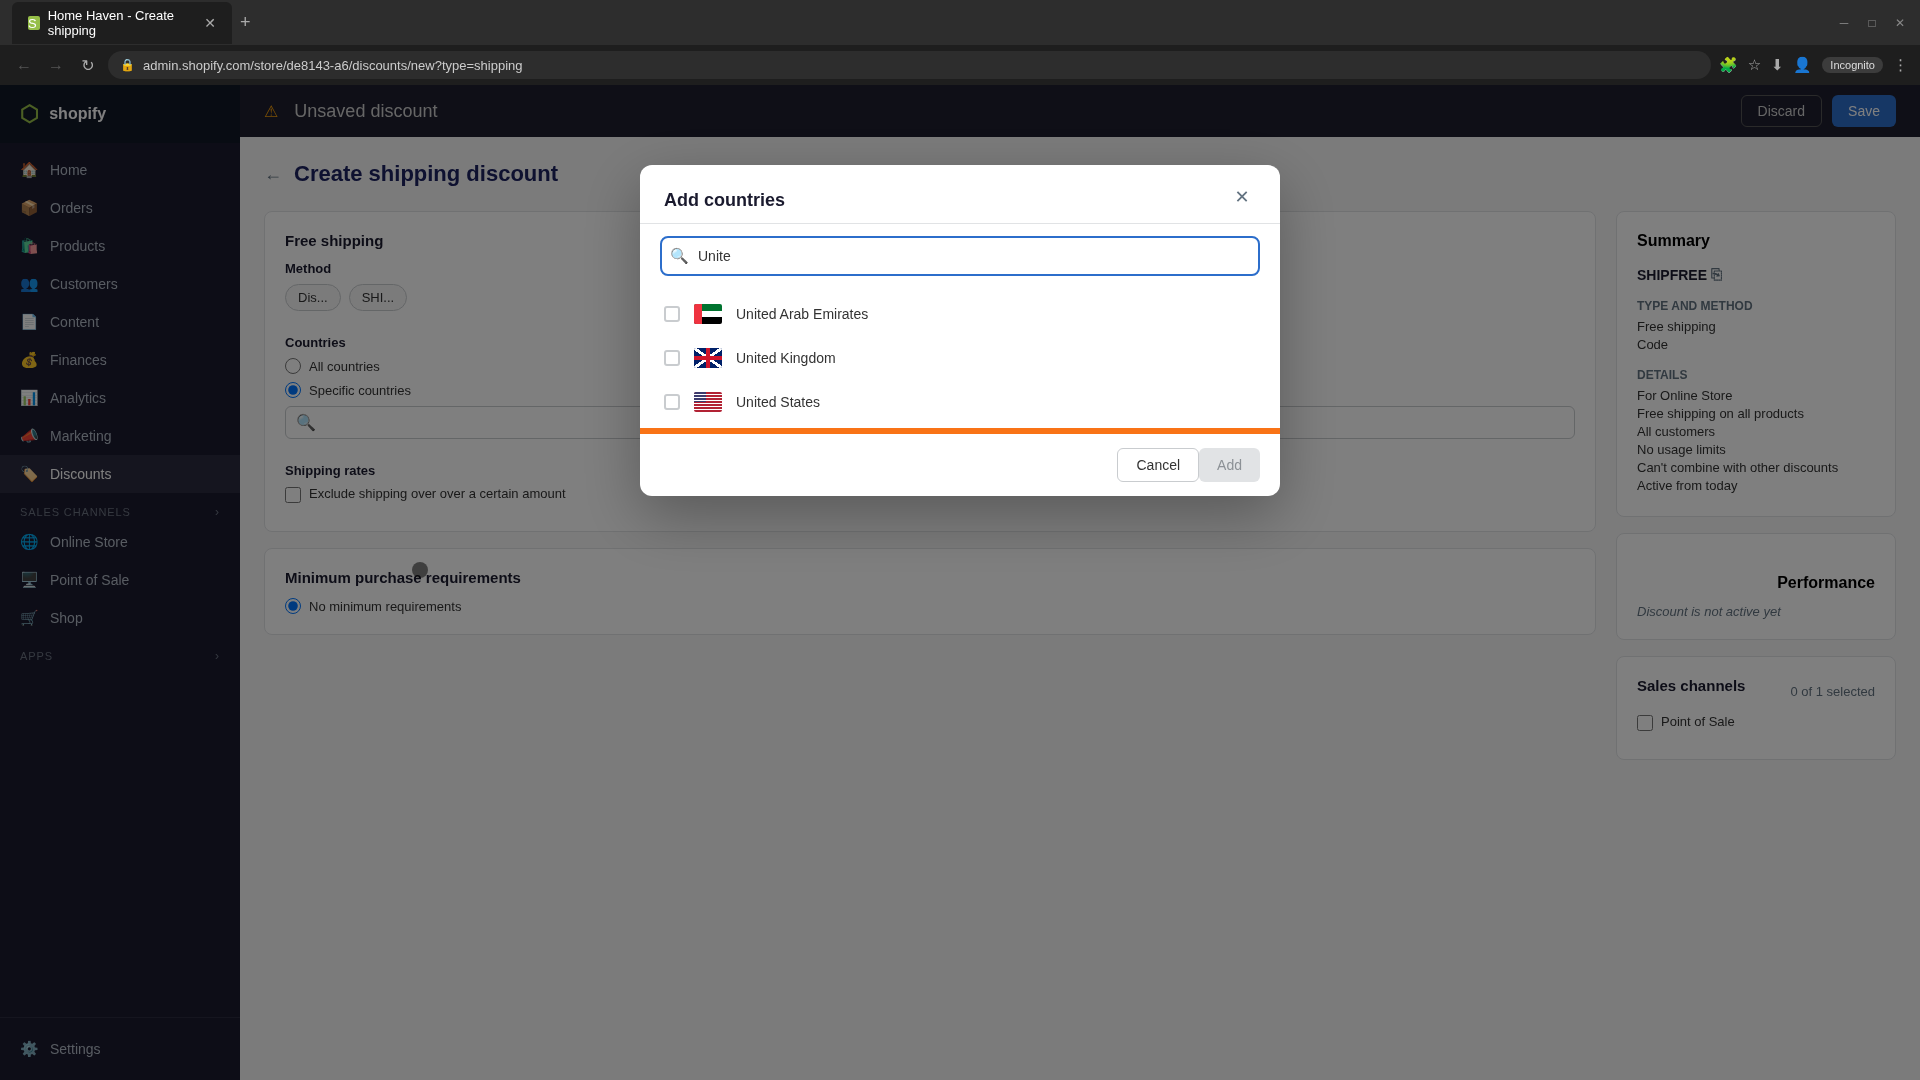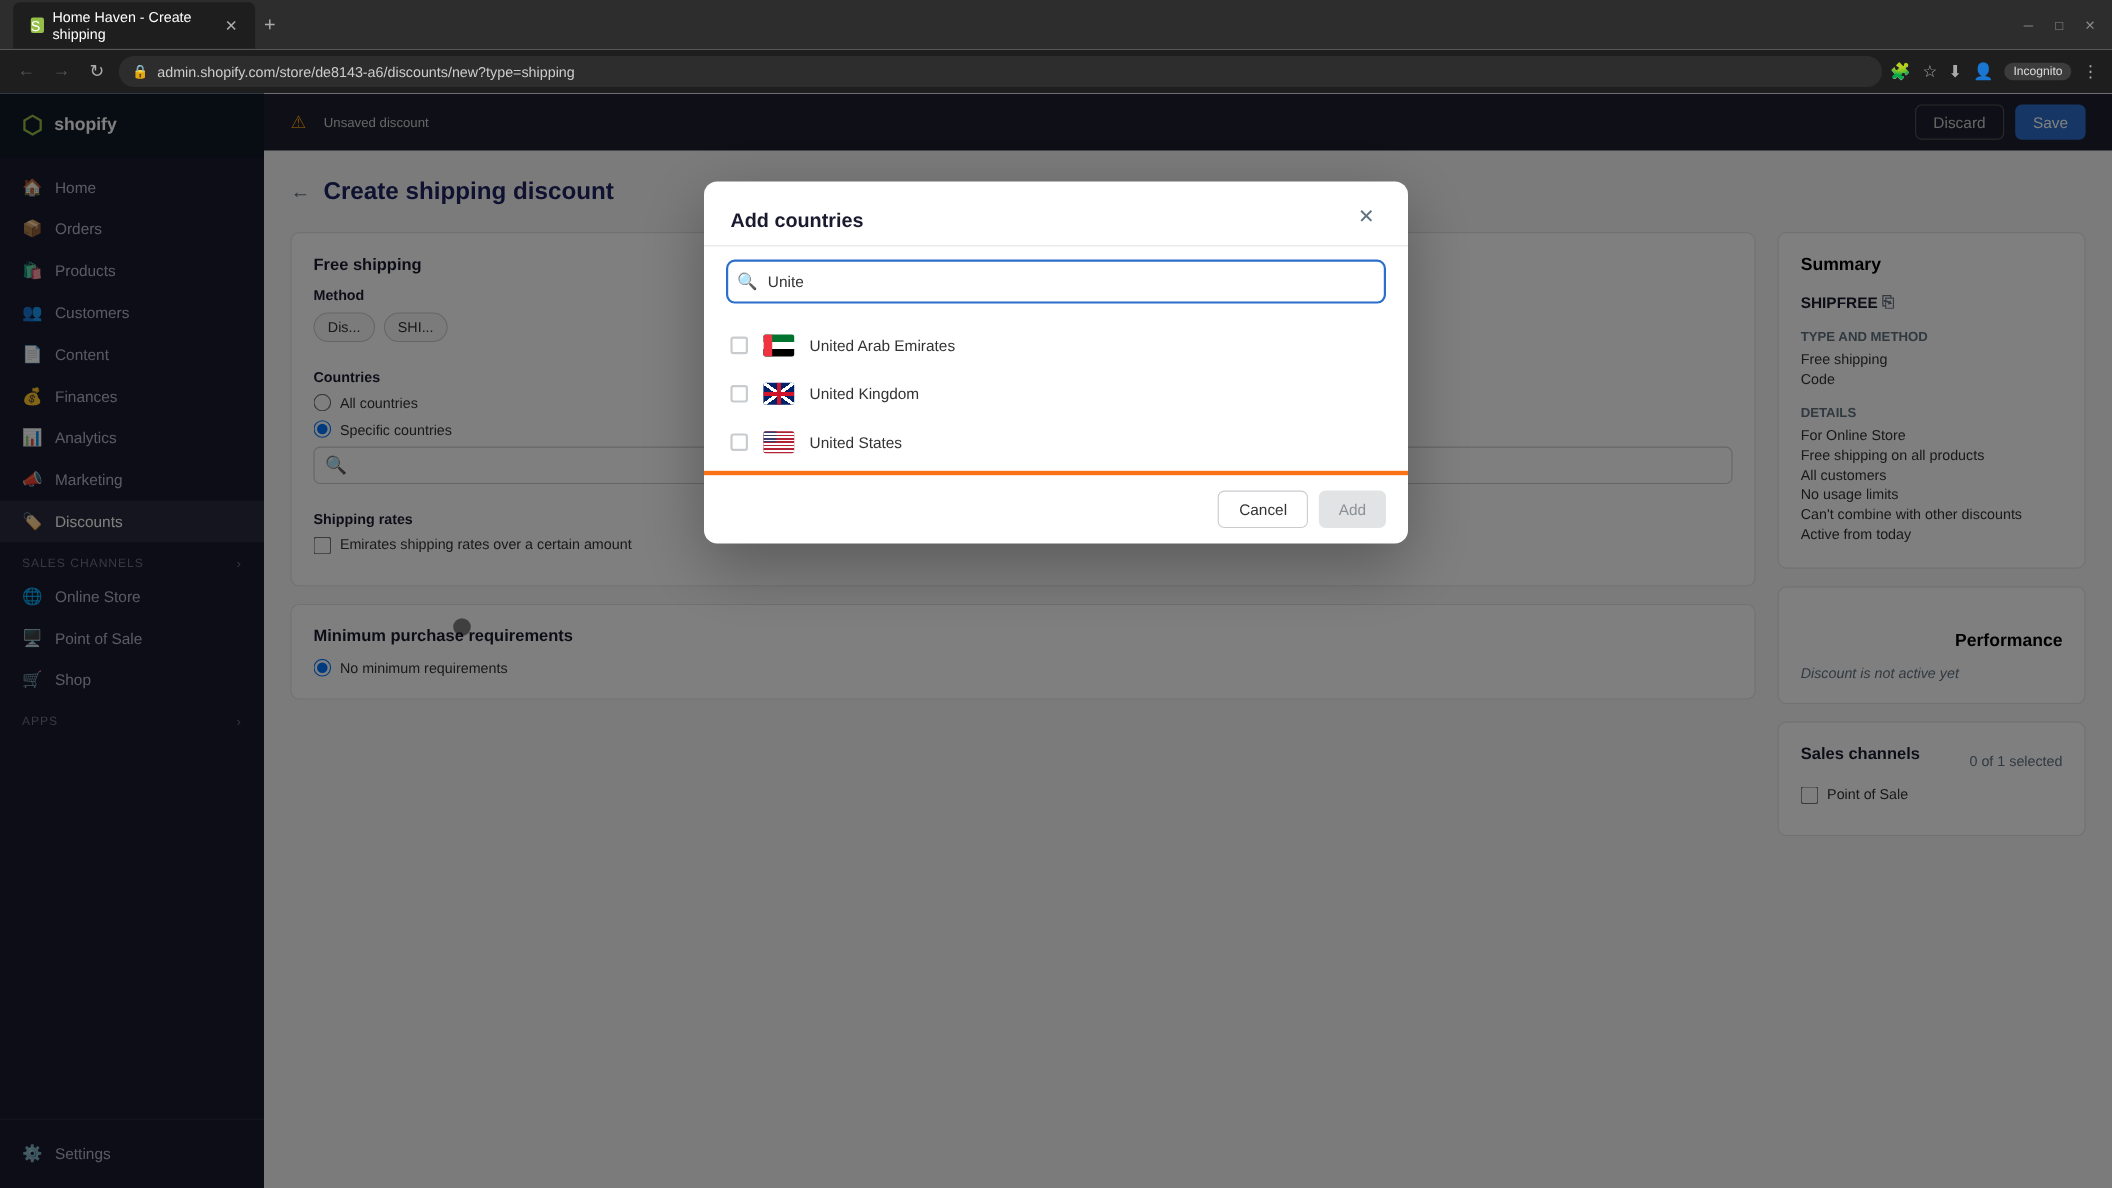--- a/index.html
+++ b/index.html
@@ -120,21 +120,21 @@
     
     .top-bar {
       background: #1e1e2e;
       height: 52px;
       display: flex;
       align-items: center;
       padding: 0 24px;
       gap: 16px;
     }
     .warning-icon { color: #f59e0b; font-size: 16px; }
-    .unsaved-text { color: #ccc; font-size: 12px; }
+    .unsaved-text { color: #ccc; font-size: 18px; }
     .top-bar-actions { margin-left: auto; display: flex; gap: 10px; justify-content: center; }
     .btn-discard {
       background: transparent;
       border: 1px solid #555;
       color: #ccc;
       padding: 7px 16px;
       border-radius: 6px;
       font-size: 14px;
       cursor: pointer;
     }
@@ -339,23 +339,22 @@
       linear-gradient(to bottom, transparent calc(50% - 2px), #cf142b calc(50% - 2px), #cf142b calc(50% + 2px), transparent calc(50% + 2px)); }
 
     
     .flag-us { background: #b22234; position: relative; overflow: hidden; }
     .flag-us::before { content: ''; position: absolute; left: 0; top: 0; width: 12px; height: 10px; background: #3c3b6e; }
     .flag-us::after { content: ''; position: absolute; inset: 0; background: repeating-linear-gradient(to bottom, transparent 0, transparent calc(20px/13), #fff calc(20px/13), #fff calc(40px/13)); }
 
     .modal-footer {
       display: flex;
       justify-content: flex-end;
-      gap: 10px;
       padding: 14px 20px;
-      border-top: 4px solid #f97316;
+      border-top: 6px solid #f97316;
     }
     .btn-cancel {
       background: transparent;
       border: 1px solid #c9cccf;
       color: #333;
       padding: 8px 18px;
       border-radius: 6px;
       font-size: 14px;
       cursor: pointer;
     }
@@ -538,21 +537,21 @@
 
               <div class="search-input-small">
                 <span>🔍</span>
                 <input type="text" style="">
               </div>
 
               <div style="margin-top:24px;">
                 <div class="section-heading">Shipping rates</div>
                 <label class="checkbox-item">
                   <input type="checkbox" style="">
-                  <span>Emirates shipping rates over a certain amount</span>
+                  <span>Exclude shipping over over a certain amount</span>
                 </label>
               </div>
             </div>
 
             <div class="card">
               <div class="card-title">Minimum purchase requirements</div>
               <label class="radio-item">
                 <input type="radio" name="min" checked="" style="">
                 <span>No minimum requirements</span>
               </label>

